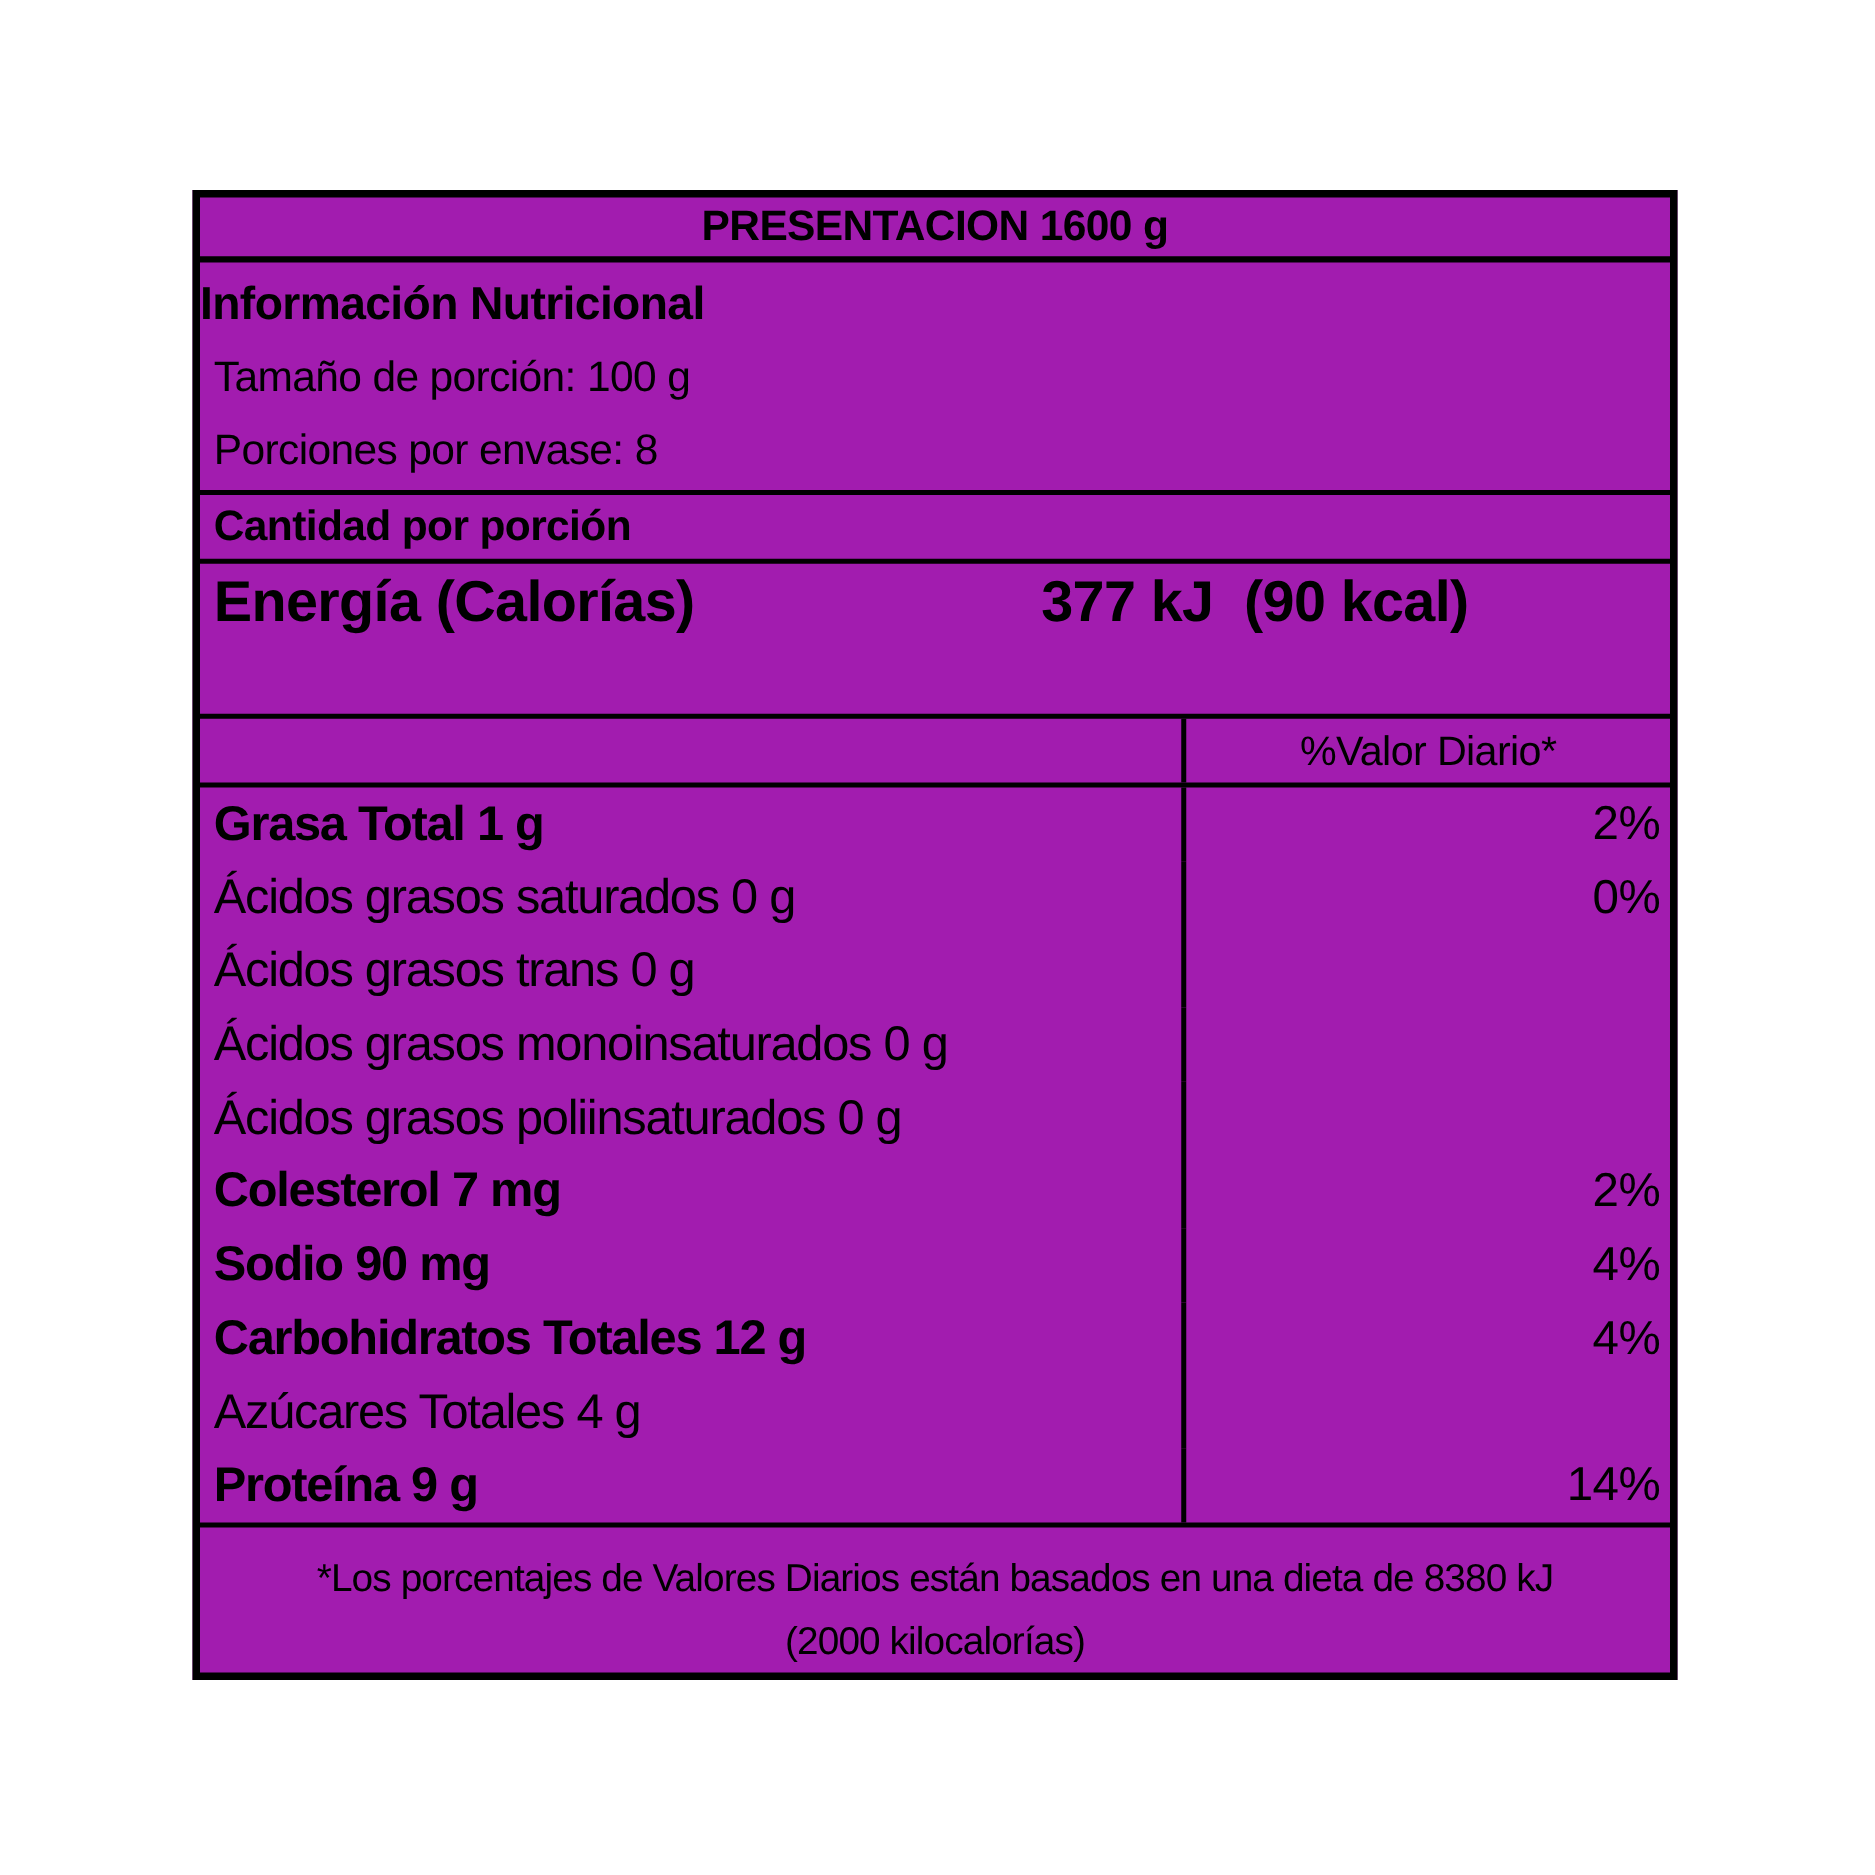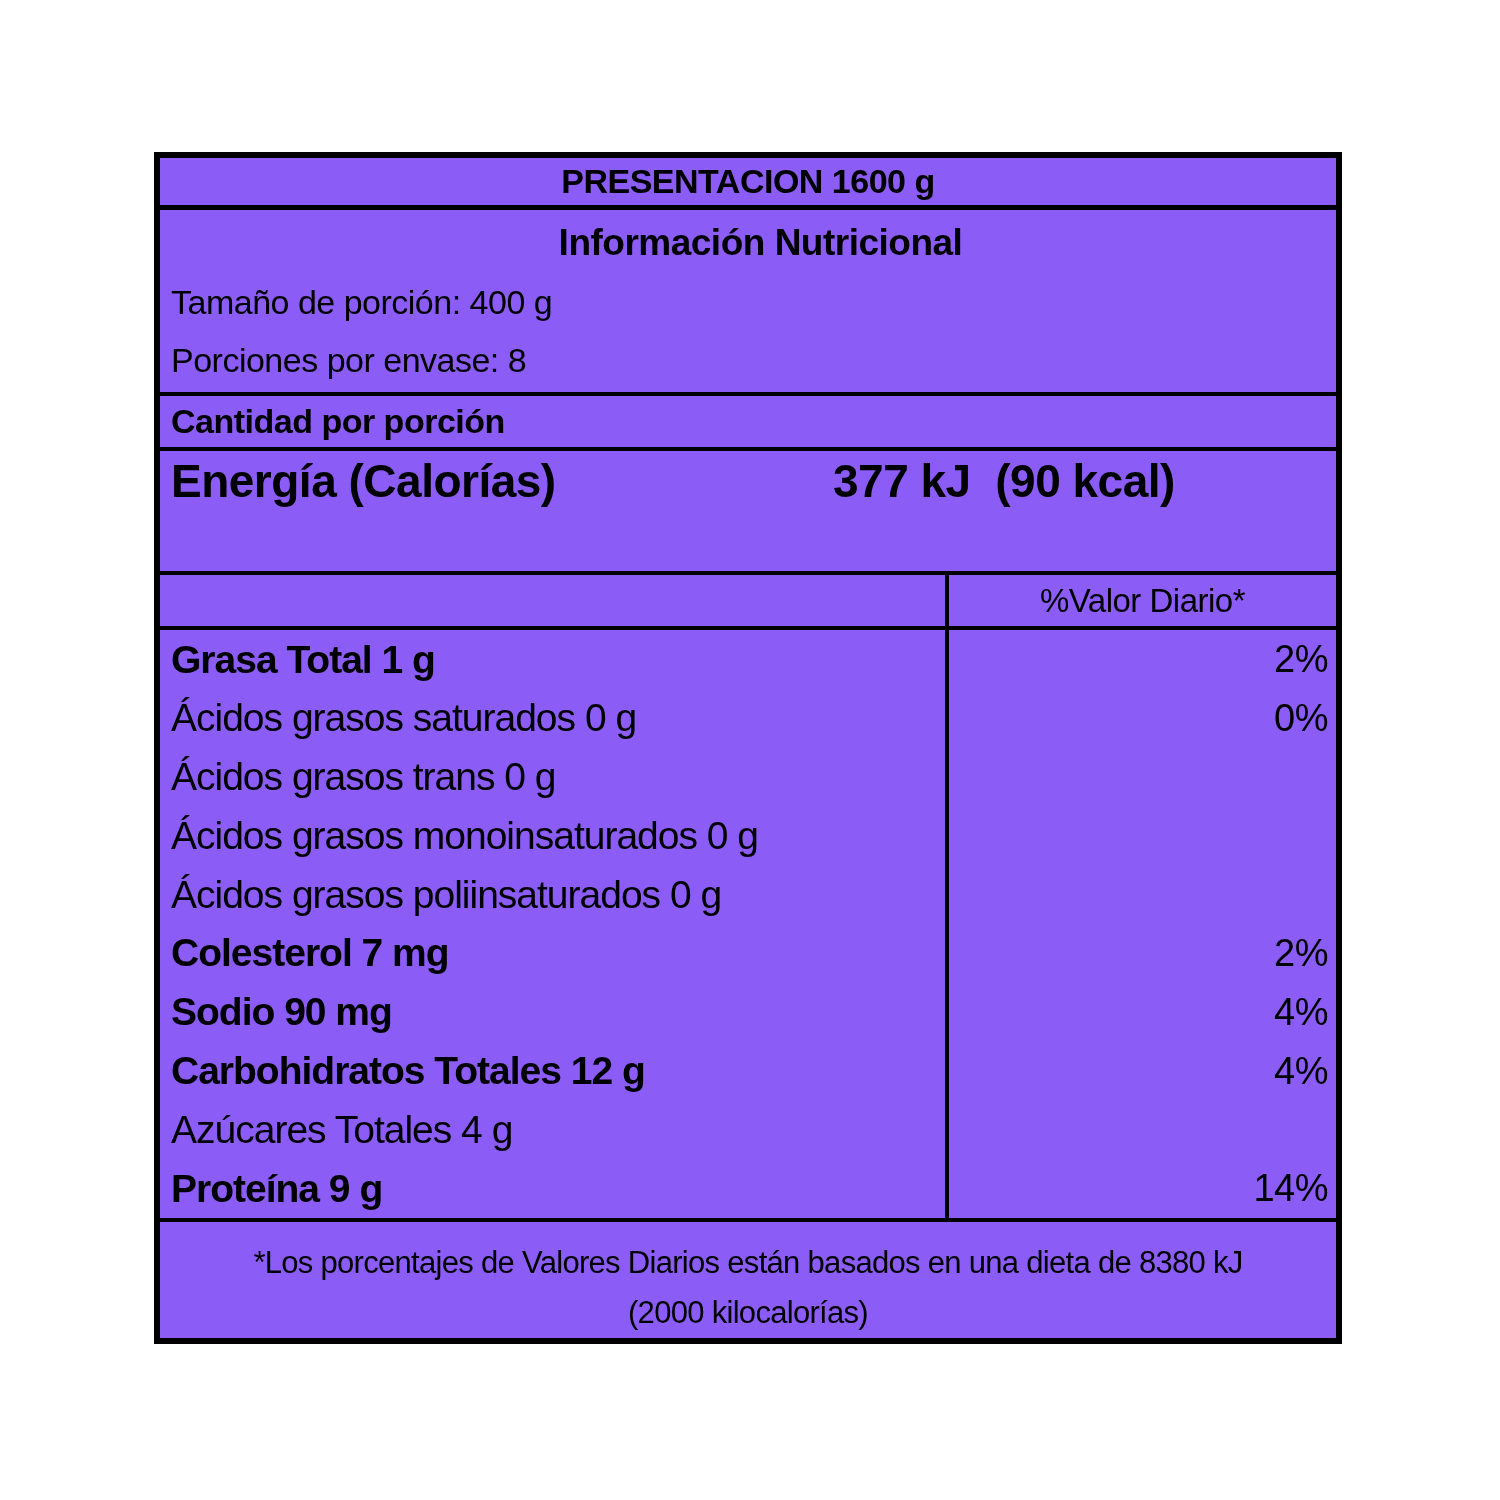--- a/index.html
+++ b/index.html
@@ -9,39 +9,39 @@
     font-family: "Liberation Sans", "DejaVu Sans", sans-serif;
     color: #000000;
   }
   .page { position: relative; width: 1500px; height: 1500px; background: #ffffff; }
 
   .label {
     position: absolute;
     left: 154px; top: 152px;
     width: 1188px; height: 1192px;
     border: 6px solid #000000;
-    background: #8b5cf6;
+    background: #a21caf;
     display: flex; flex-direction: column;
     letter-spacing: -0.5px;
   }
 
   
   .presentation {
     height: 52px;
     border-bottom: 5px solid #000000;
     display: flex; align-items: center; justify-content: center;
     font-weight: bold; font-size: 34px;
   }
 
   
   .info-section { height: 186px; border-bottom: 4px solid #000000; }
   .info-title {
     padding-top: 12px; height: 64px;
-    text-align: center;
-    font-weight: bold; font-size: 37px; padding-left: 25px;
+    text-align: left;
+    font-weight: bold; font-size: 37px;
   }
   .info-line {
     height: 58px;
     display: flex; align-items: center;
     padding-left: 11px;
     font-size: 34px;
   }
 
   
   .amount-row {
@@ -120,21 +120,21 @@
 
 <div class="page">
   <div class="label">
 
     <div class="presentation">
       <span>PRESENTACION 1600 g</span>
     </div>
 
     <div class="info-section">
       <div class="info-title">Información Nutricional</div>
-      <div class="info-line">Tamaño de porción: 400 g</div>
+      <div class="info-line">Tamaño de porción: 100 g</div>
       <div class="info-line">Porciones por envase: 8</div>
     </div>
 
     <div class="amount-row">Cantidad por porción</div>
 
     <div class="energy-section">
       <div class="energy-row bold">
         <span>Energía (Calorías)</span>
         <span class="energy-value v0">377 kJ  (90 kcal)</span>
       </div>

